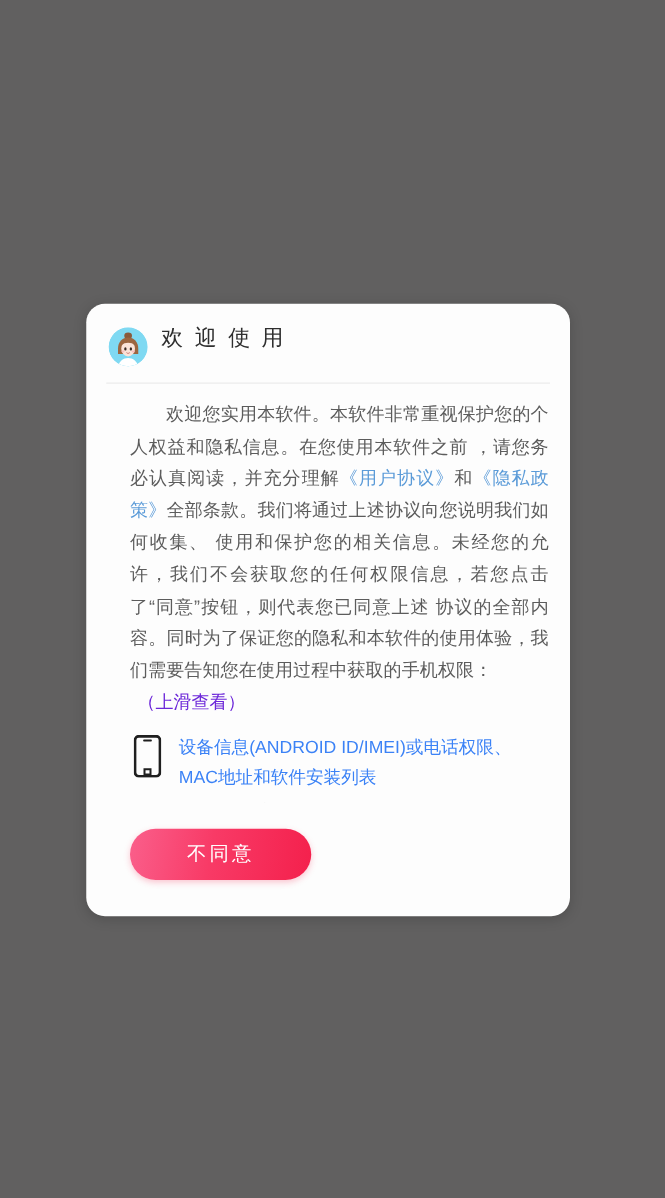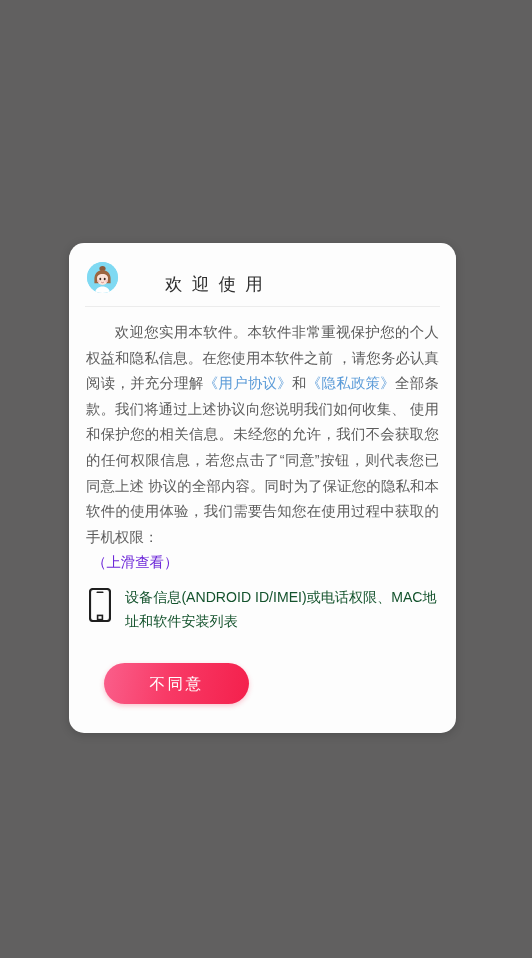--- a/index.html
+++ b/index.html
@@ -22,23 +22,22 @@
     width:387px; height:490px;
     background:#fdfdfd;
     border-radius:15px;
     box-shadow:0 2px 10px rgba(0,0,0,.18);
     overflow:hidden;
   }
 
   
   .header {
     display:flex;
-    align-items:flex-end;
+    align-items:flex-start;
     padding:19px 0 13px 18px;
-    gap:36px;
   }
   .avatar {
     width:31px; height:31px;
     border-radius:50%;
     background:#7fd9f2;
     position:relative;
     flex:0 0 auto;
     overflow:hidden;
   }
   .avatar svg { display:block; width:31px; height:31px; }
@@ -55,20 +54,21 @@
     background:#ececec;
     margin:0 16px;
   }
 
   
   .body {
     padding:13px 17px 0 17px;
     height:335px;
     overflow:hidden;
     position:relative;
+    margin-left:18px;
   }
   .para {
     font-size:14.4px;
     line-height:25.6px;
     color:#5c5c5c;
     text-indent:2em;
     text-align:justify;
     letter-spacing:.1px;
   }
   .para a, .link {
@@ -93,21 +93,21 @@
   .perm-icon {
     flex:0 0 auto;
     width:22px; height:34px;
     margin-top:3px;
   }
   .perm-icon svg { display:block; }
   .perm-text {
     margin-left:14px;
     font-size:14.1px;
     line-height:24.5px;
-    color:#14532d;
+    color:#3b82f6;
   }
   .perm-desc {
     font-size:14.4px;
     line-height:25.5px;
     color:#5c5c5c;
     margin-top:4px;
   }
 
   
   .btn-row {

